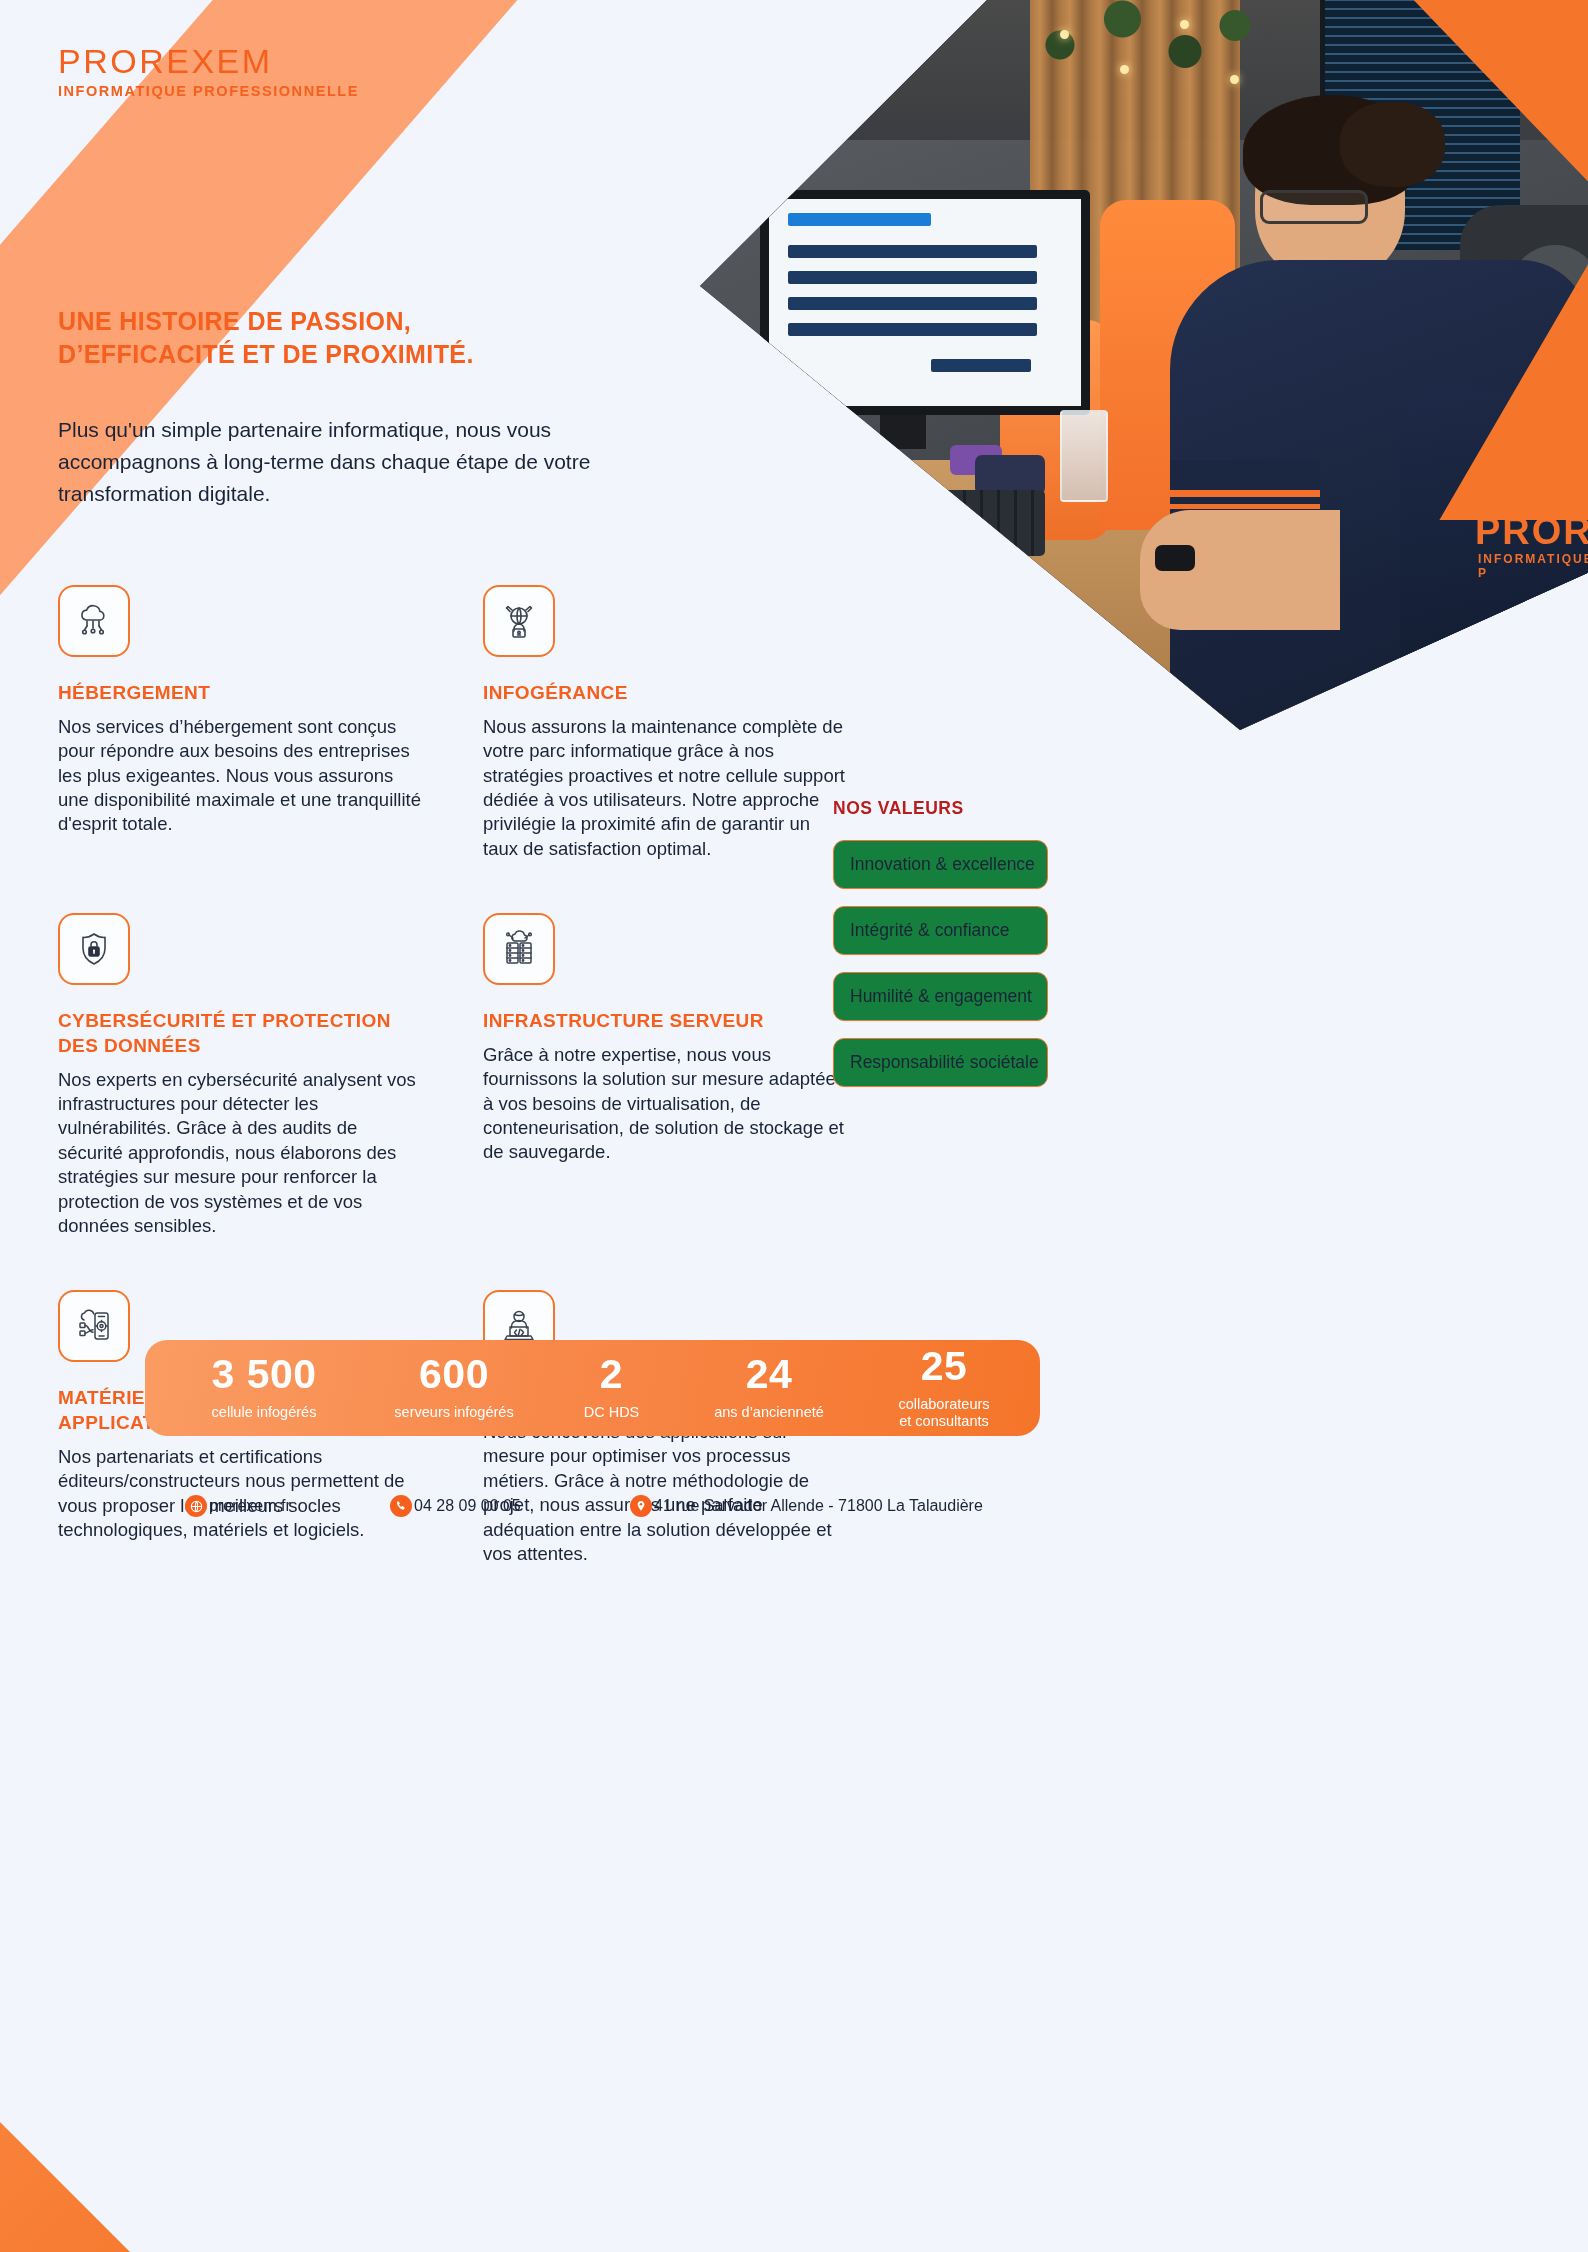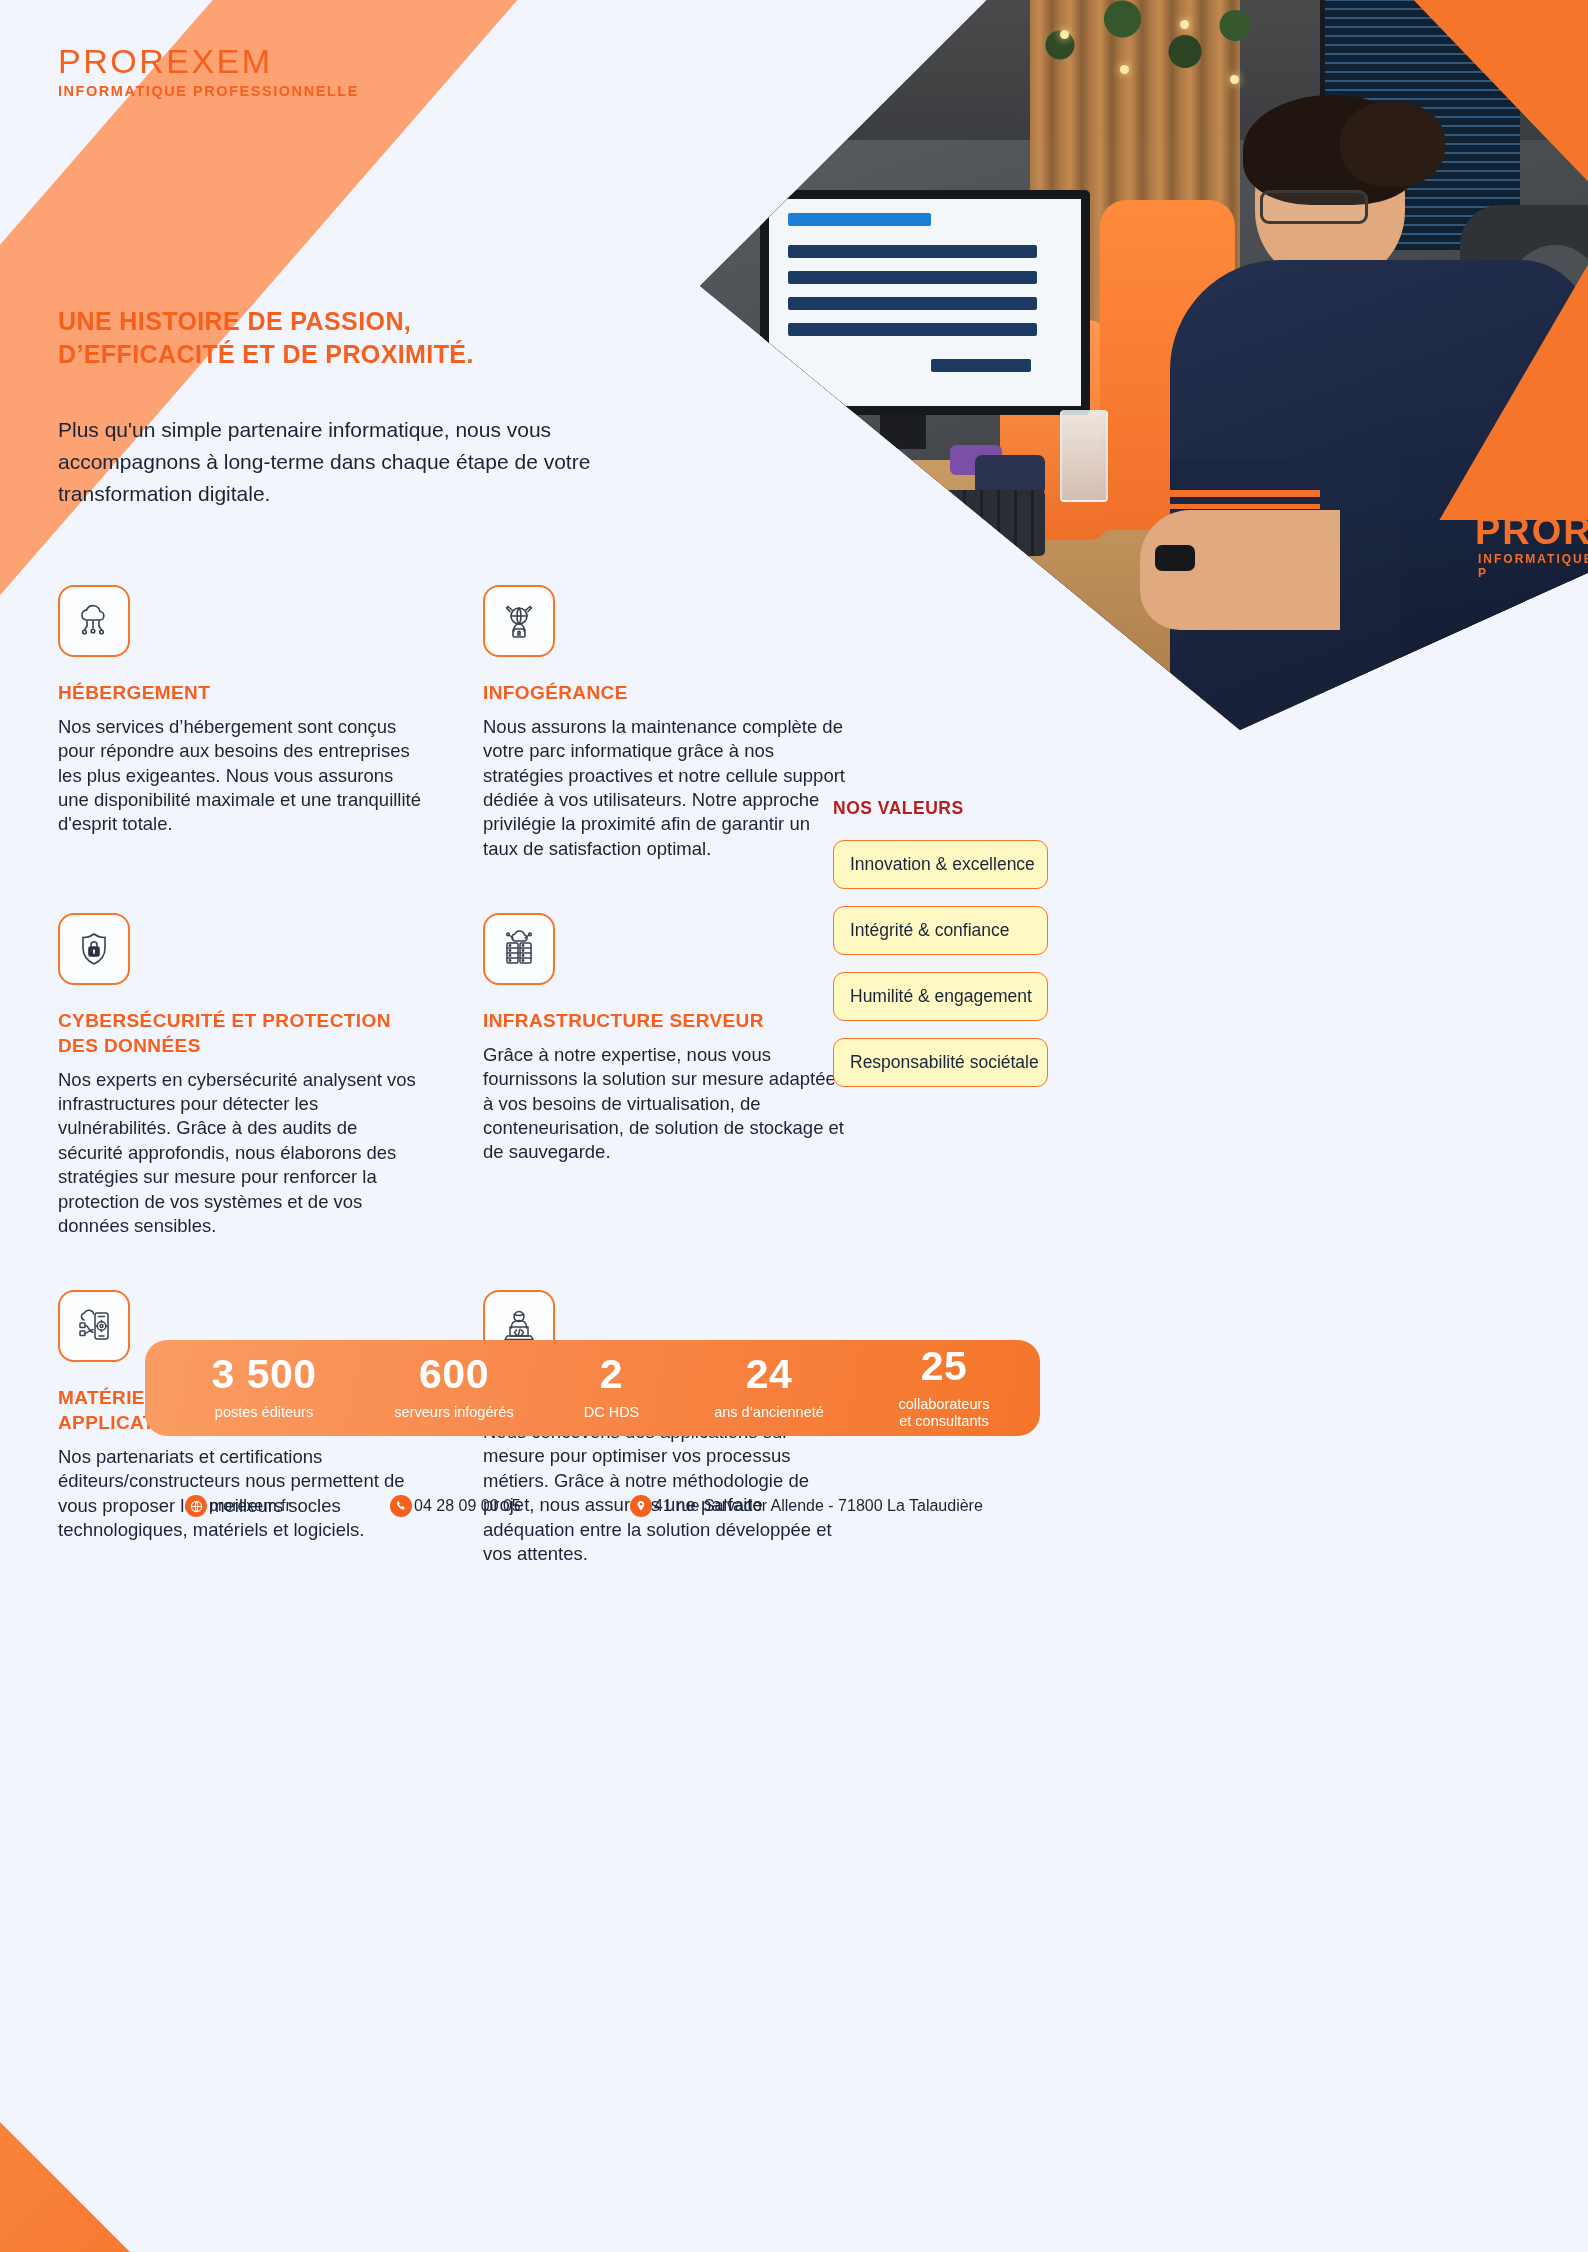--- a/index.html
+++ b/index.html
@@ -122,21 +122,21 @@
   .scard p { font-size:18.5px; line-height:1.32; color:#1a2438; }
 
   .row1 { margin-bottom:0; }
   .row2 { margin-top:52px; }
   .row3 { margin-top:52px; }
 
   
   .values { position:absolute; left:833px; top:798px; width:215px; z-index:4; }
   .values h4 { font-size:17.5px; font-weight:800; color:#b91c1c; letter-spacing:.5px; margin-bottom:21px; }
   .value-pill {
-    border:1.8px solid #f5752a; border-radius:11px; background:#fef9c3;
+    border:1.8px solid #f5752a; border-radius:11px; background:#15803d;
     padding:13px 16px; font-size:17.5px; color:#1a2438; margin-bottom:17px;
     white-space:nowrap; width:215px;
   }
 
   
   .stats {
     position:absolute; left:145px; top:1340px; width:895px; height:96px; z-index:4;
     background:linear-gradient(100deg,#fa9c63 0%,#f8884a 45%,#f5752a 100%);
     border-radius:22px; display:flex; align-items:center; padding:0 24px;
   }
@@ -335,21 +335,21 @@
   <h4>NOS VALEURS</h4>
   <div class="value-pill">Innovation &amp; excellence</div>
   <div class="value-pill">Intégrité &amp; confiance</div>
   <div class="value-pill">Humilité &amp; engagement</div>
   <div class="value-pill">Responsabilité sociétale</div>
 </div>
 
 <div class="stats">
   <div class="stat s1">
     <div class="num">3 500</div>
-    <div class="lbl">postes éditeurs</div>
+    <div class="lbl">cellule infogérés</div>
   </div>
   <div class="stat s2">
     <div class="num">600</div>
     <div class="lbl">serveurs infogérés</div>
   </div>
   <div class="stat s3">
     <div class="num">2</div>
     <div class="lbl">DC HDS</div>
   </div>
   <div class="stat s4">

